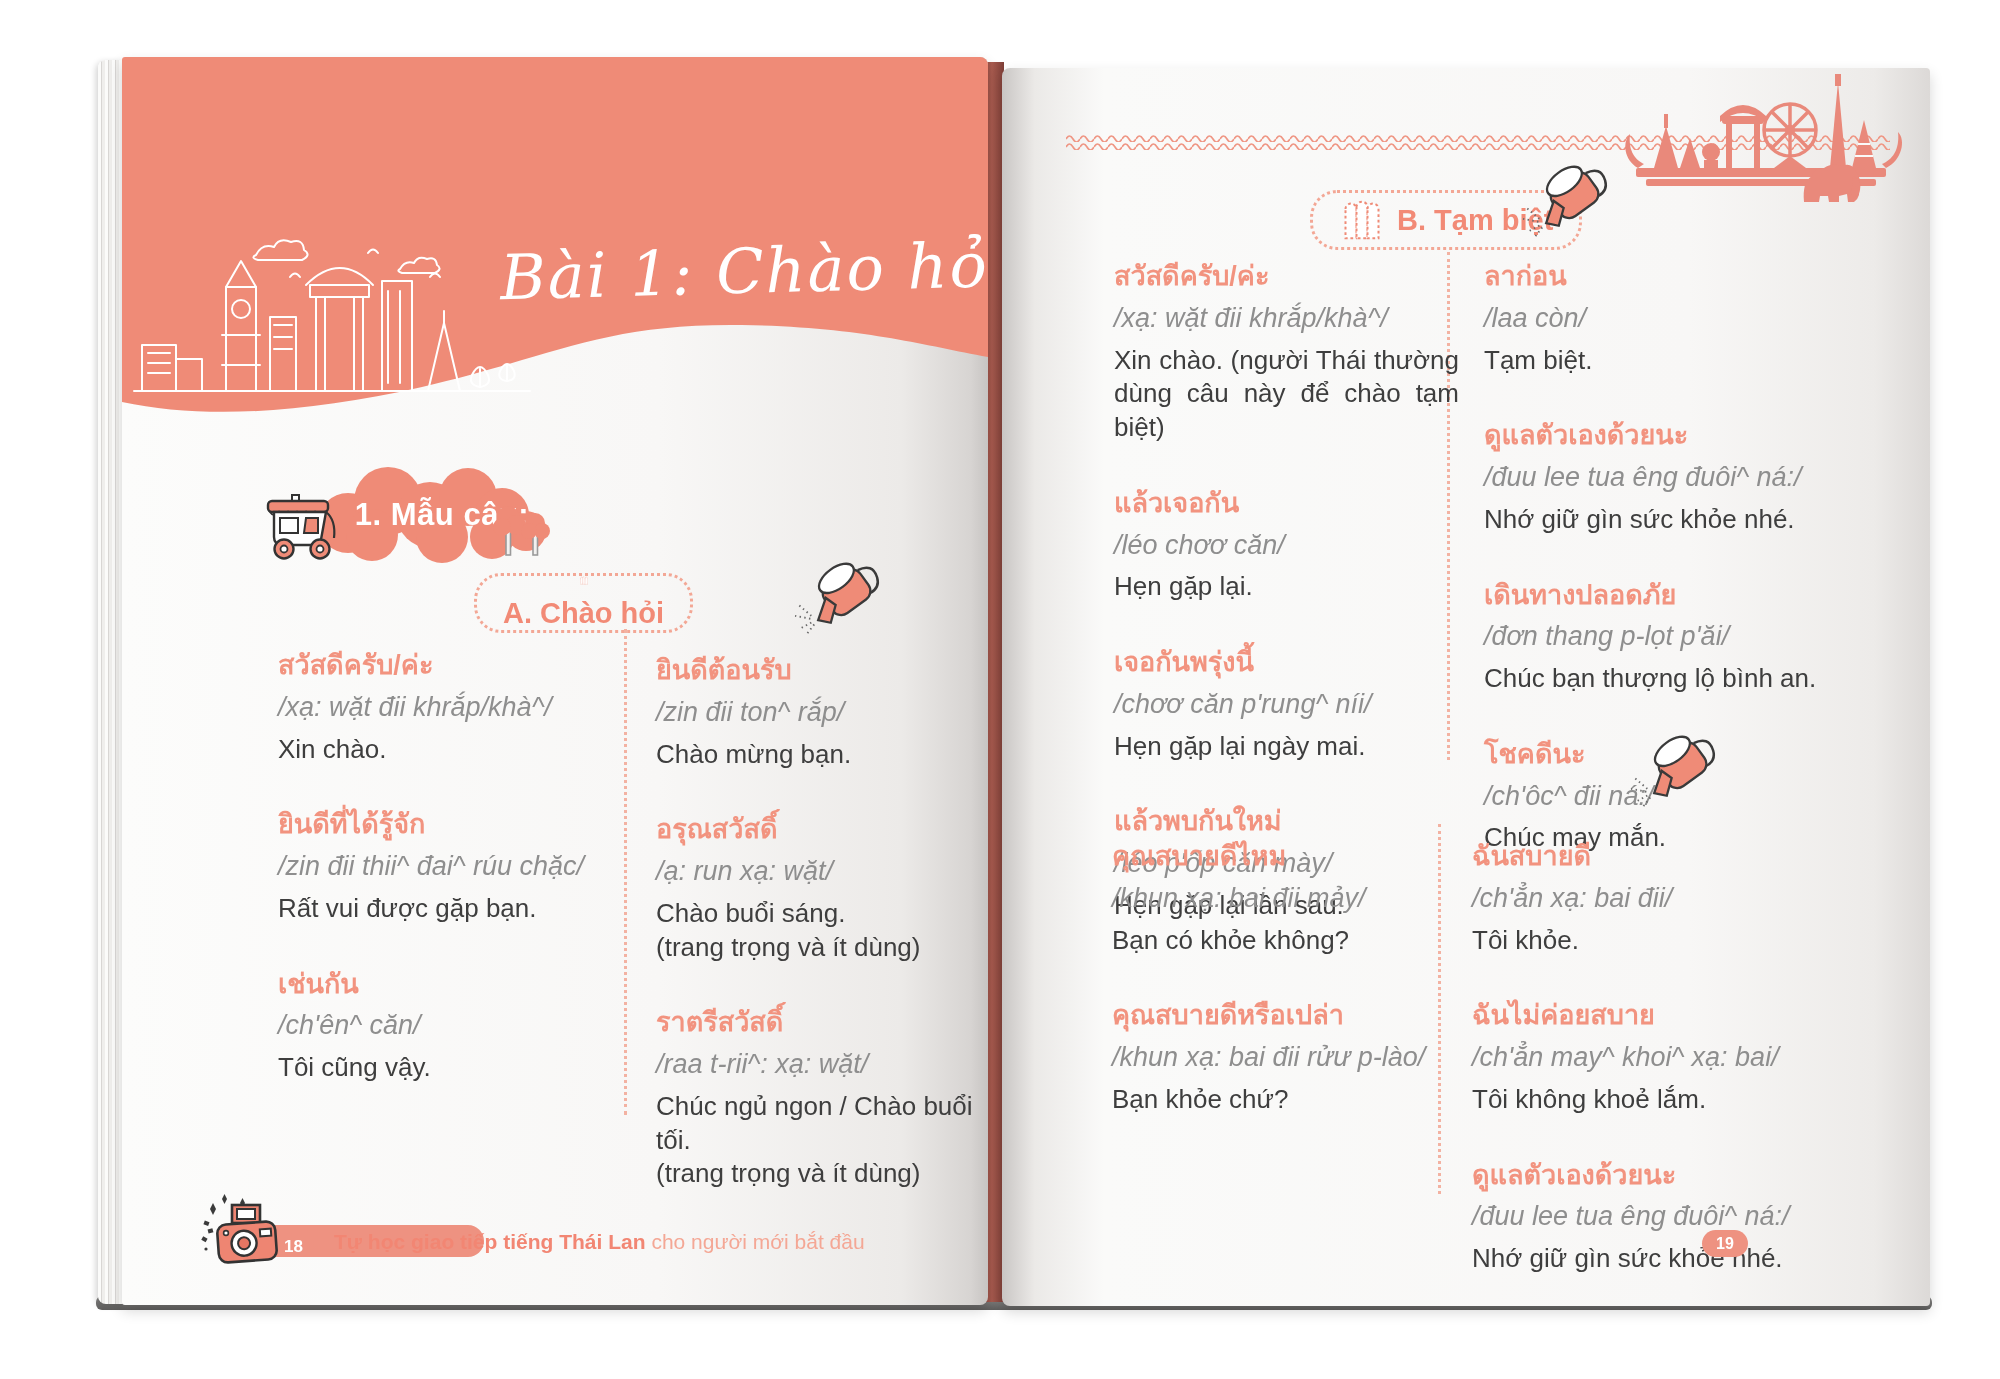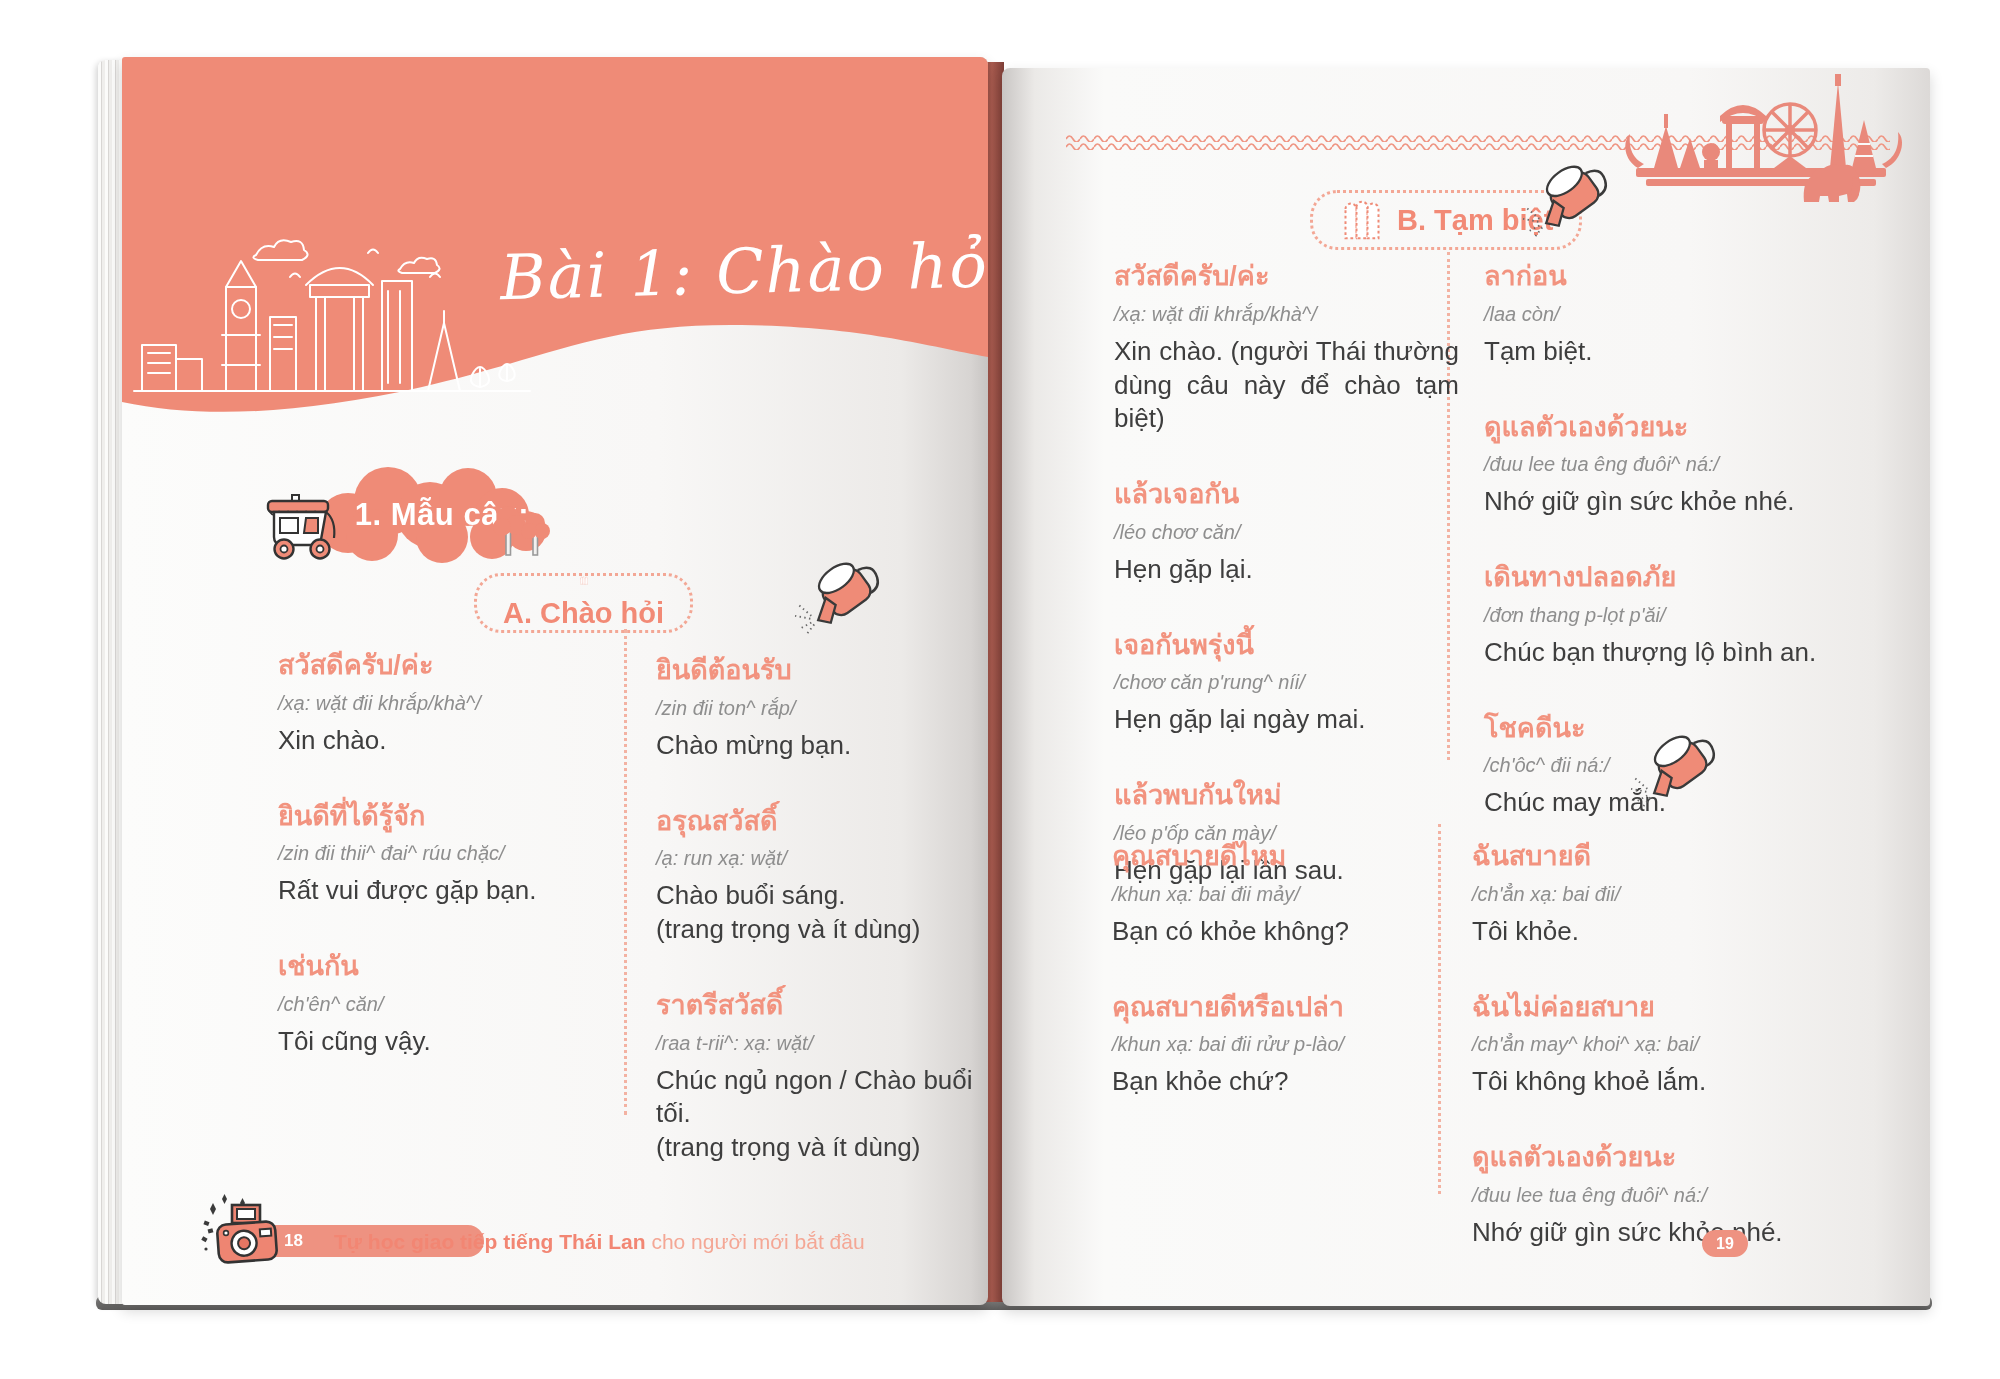--- a/index.html
+++ b/index.html
@@ -39,31 +39,31 @@
   
   .sec-box{position:absolute;height:54px;border:3px dotted #f3a795;border-radius:27px;
     display:flex;align-items:center;justify-content:center;gap:12px;padding:0 26px;}
   .sec-label{font-size:29px;font-weight:bold;color:#f28a76;white-space:nowrap;}
   .can{position:absolute;}
 
   
   .col{position:absolute;}
   .entry{margin-bottom:42px;}
   .thai{font-size:27px;font-weight:600;color:#f2937f;line-height:1.25;}
-  .phon{font-size:20px;font-style:italic;color:#8e8e8e;margin-top:8px;line-height:1.25;}
+  .phon{font-size:27px;font-style:italic;color:#8e8e8e;margin-top:8px;line-height:1.25;}
   .viet{font-size:26px;font-weight:500;color:#3e3e3e;margin-top:8px;line-height:1.3;}
   .viet.just{text-align:justify;}
   .note{font-size:26px;font-weight:500;color:#3e3e3e;line-height:1.3;}
   .note:empty{display:none;}
   .vdivider{position:absolute;width:0;border-left:3px dotted #f3b2a2;}
 
   
   .pill{position:absolute;background:#ee9281;border-radius:16px;color:#fff;
     font-weight:bold;display:flex;align-items:center;}
-  .pill-18{left:126px;top:1168px;width:200px;height:32px;padding-left:36px;font-size:17px;}
+  .pill-18{left:126px;top:1168px;width:200px;height:32px;padding-left:36px;font-size:17px;align-items:flex-end;}
   .pill-19{left:700px;top:1162px;width:46px;height:27px;justify-content:center;font-size:16px;}
   .camera{position:absolute;left:74px;top:1136px;}
   .footer-title{position:absolute;left:212px;top:1173px;font-size:21px;white-space:nowrap;}
   .footer-title b{color:#f28673;font-weight:bold;}
   .footer-title span{color:#f4a795;font-weight:normal;}
 
   
   .wavy{position:absolute;left:64px;top:66px;}
   .skyline{position:absolute;left:612px;top:-4px;}
 </style>

